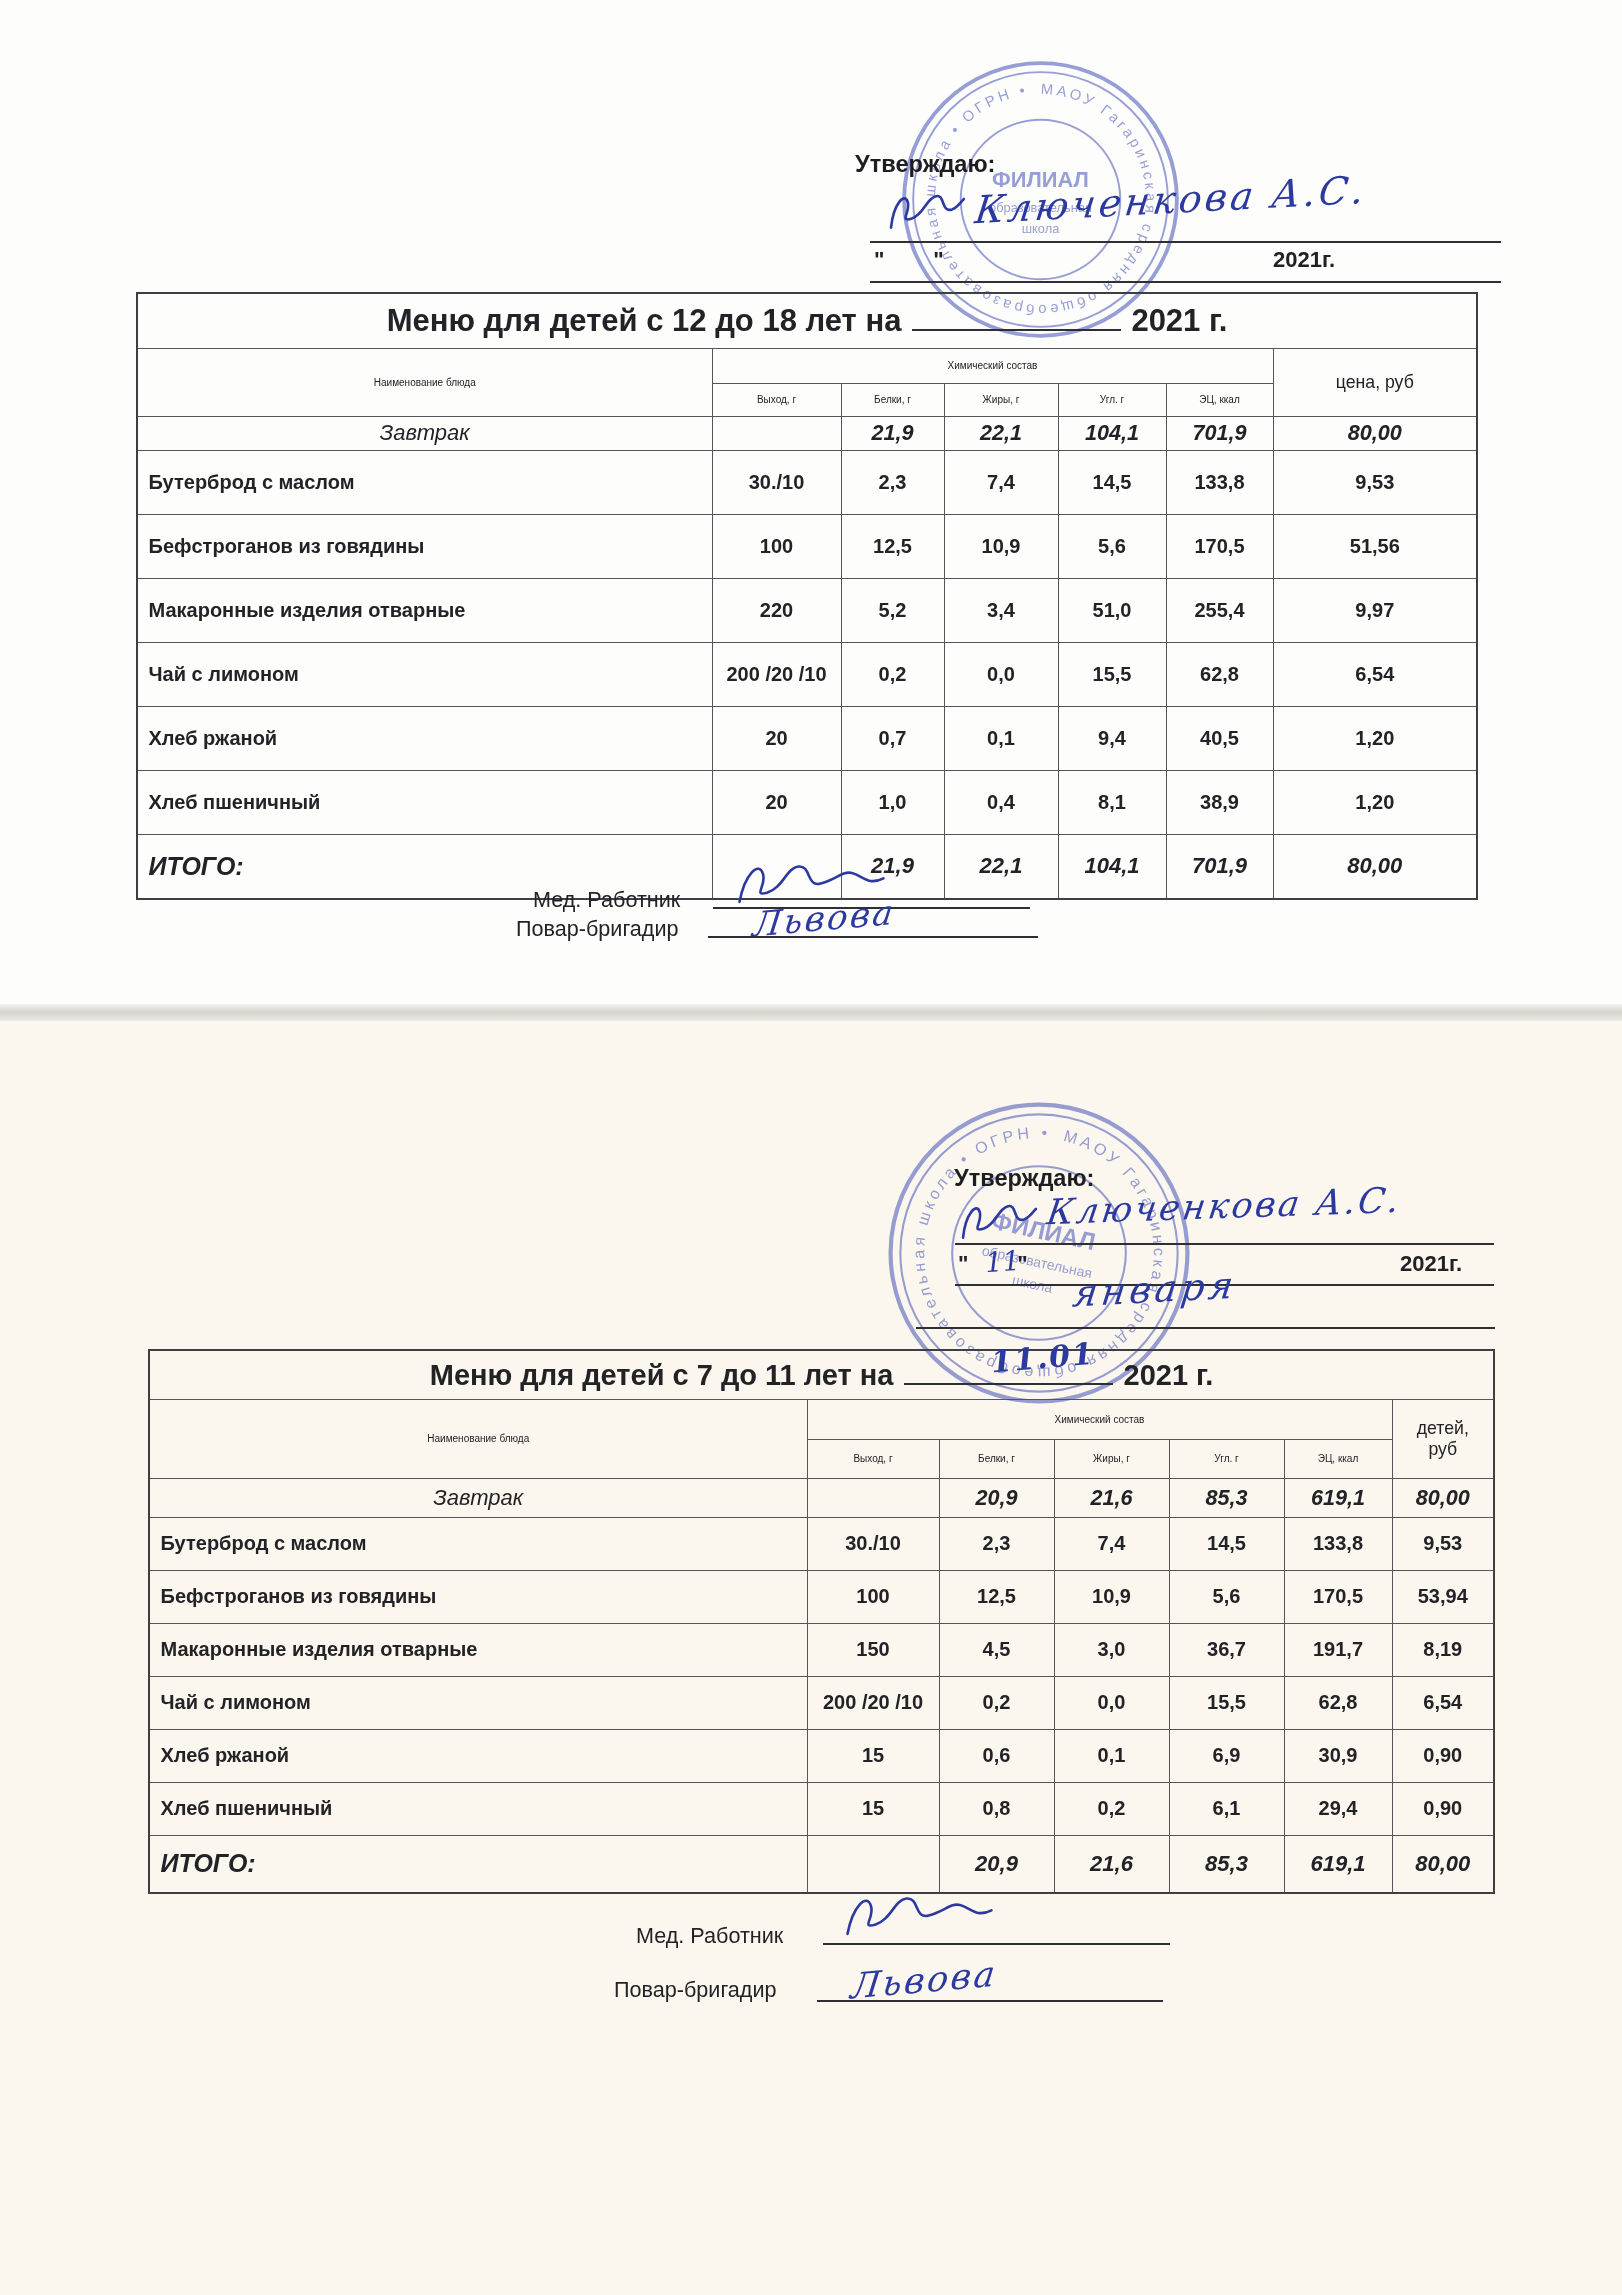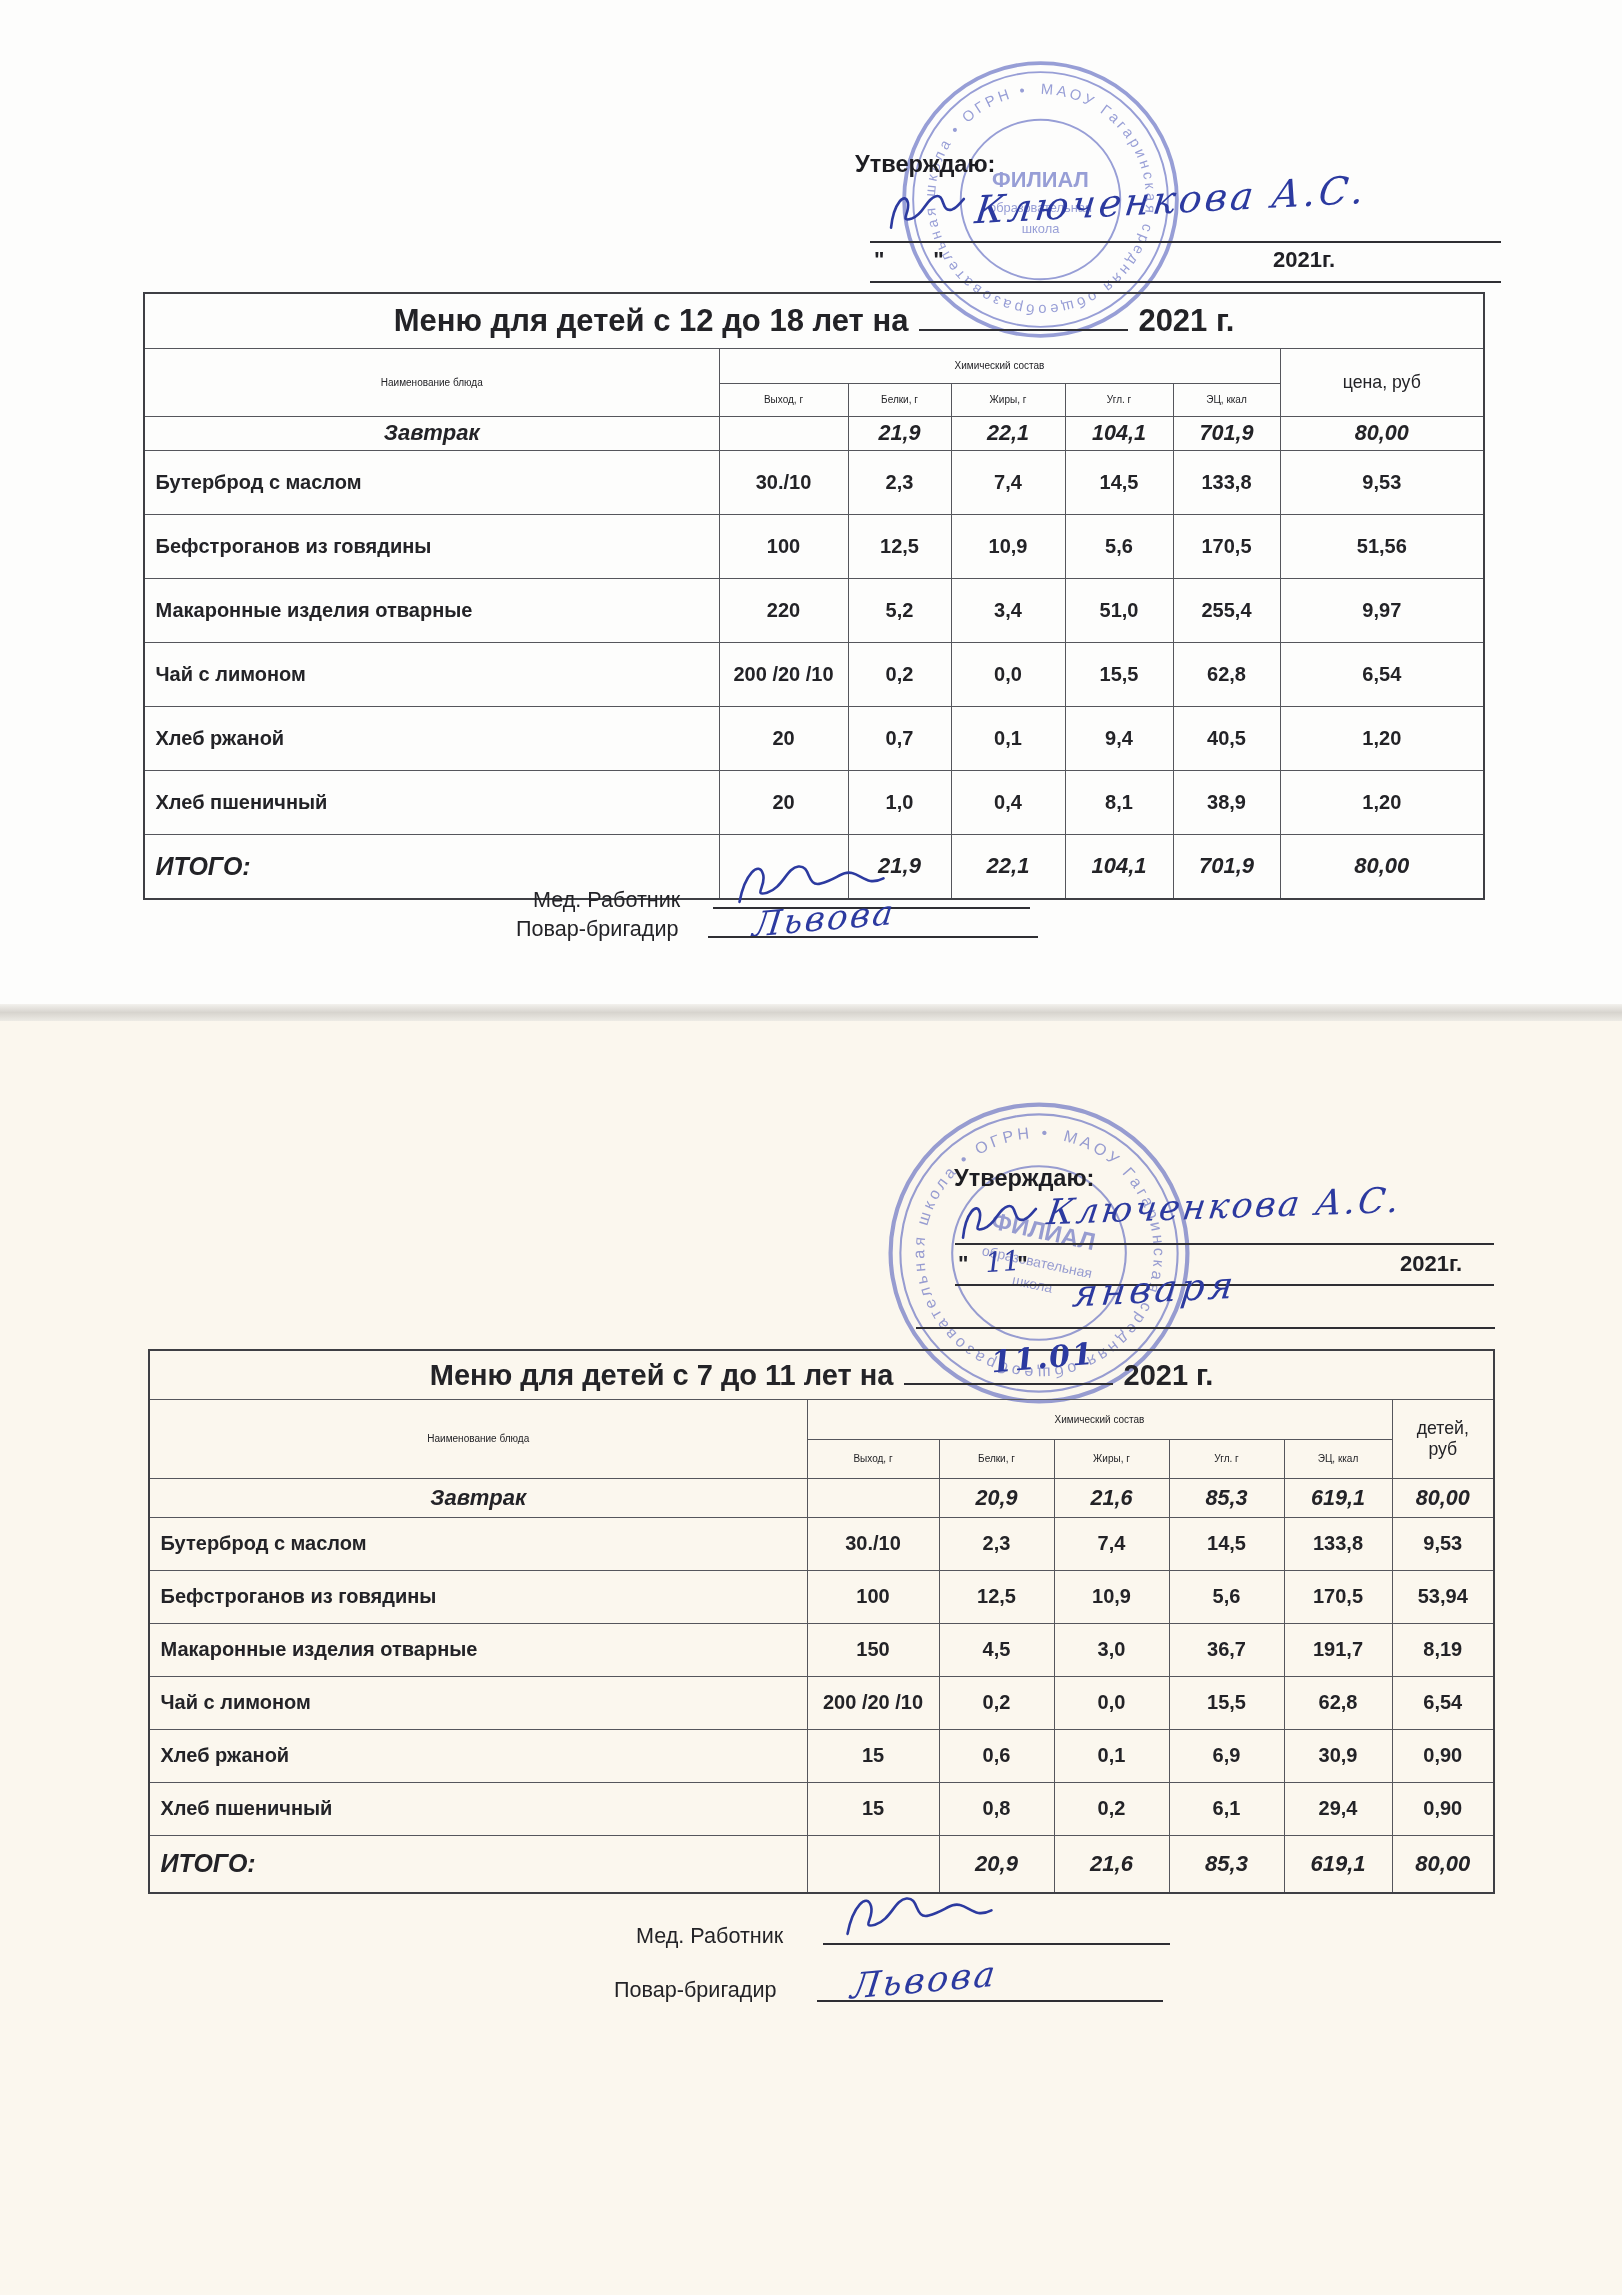--- a/index.html
+++ b/index.html
@@ -32,21 +32,21 @@
   .menu-table td{border:1.3px solid #55565c;text-align:center;vertical-align:middle;
                  padding:0 3.9px;overflow:hidden;color:#232327}
   .t-title{font-size:31px;font-weight:bold;color:#1c1c20}
   .doc2 .t-title{font-size:29px}
   .title-blank{display:inline-block;width:209px;height:25px;margin:0 10.5px;
                border-bottom:2px solid #2e2e33;vertical-align:baseline}
   .h{font-size:10px}
   .price-h{font-size:17.7px}
   .name-cell{text-align:left !important;padding-left:10.5px !important;font-weight:bold;font-size:20px}
   .num{font-weight:bold;font-size:20px}
-  .bf-name{font-weight:bold;font-style:italic;font-size:22px}
+  .bf-name{font-weight:normal;font-style:italic;font-size:22px}
   .bf{font-weight:bold;font-style:italic;font-size:21.6px}
   .total-label{text-align:left !important;padding-left:10.5px !important;
                font-weight:bold;font-style:italic;font-size:25px}
   .total-num{font-weight:bold;font-style:italic;font-size:22px}
 
   tr.d1-title{height:55px} tr.d1-h1{height:35px} tr.d1-h2{height:33px}
   tr.d1-bf{height:34px} tr.d1-row{height:64px} tr.d1-total{height:65px}
   tr.d2-title{height:49px} tr.d2-h1{height:40px} tr.d2-h2{height:39px}
   tr.d2-bf{height:39px} tr.d2-row{height:53px} tr.d2-total{height:58px}
 </style>
@@ -80,21 +80,21 @@
   <svg class="flourish" style="left:883px;top:186px;width:85px;height:52px" viewBox="0 0 130 80">
     <path d="M12,64 C16,26 34,8 38,26 C41,42 24,56 44,50 C62,44 66,20 80,16 C96,11 88,42 106,36 C114,33 118,26 124,20" fill="none" stroke="#2c3aa0" stroke-width="4" stroke-linecap="round"></path>
   </svg>
   <div class="hand sig-name" style="left:975px;top:178px">Ключенкова А.С.</div>
   <div class="underline" style="left:870px;top:241px;width:631px"></div>
 
   <div class="abs quotes" style="left:874px;top:247px">"        "</div>
   <div class="abs year" style="left:1273px;top:247px">2021г.</div>
   <div class="underline" style="left:870px;top:281px;width:631px"></div>
 
-  <table class="menu-table" style="left:143px;top:292px;width:1339px">
+  <table class="menu-table" style="left:136px;top:292px;width:1339px">
     <colgroup>
       <col style="width:575px">
         <col style="width:129px">
         <col style="width:103px">
       <col style="width:114px">
         <col style="width:108px">
         <col style="width:107px">
         <col style="width:204px">
     </colgroup>
     <tbody>

